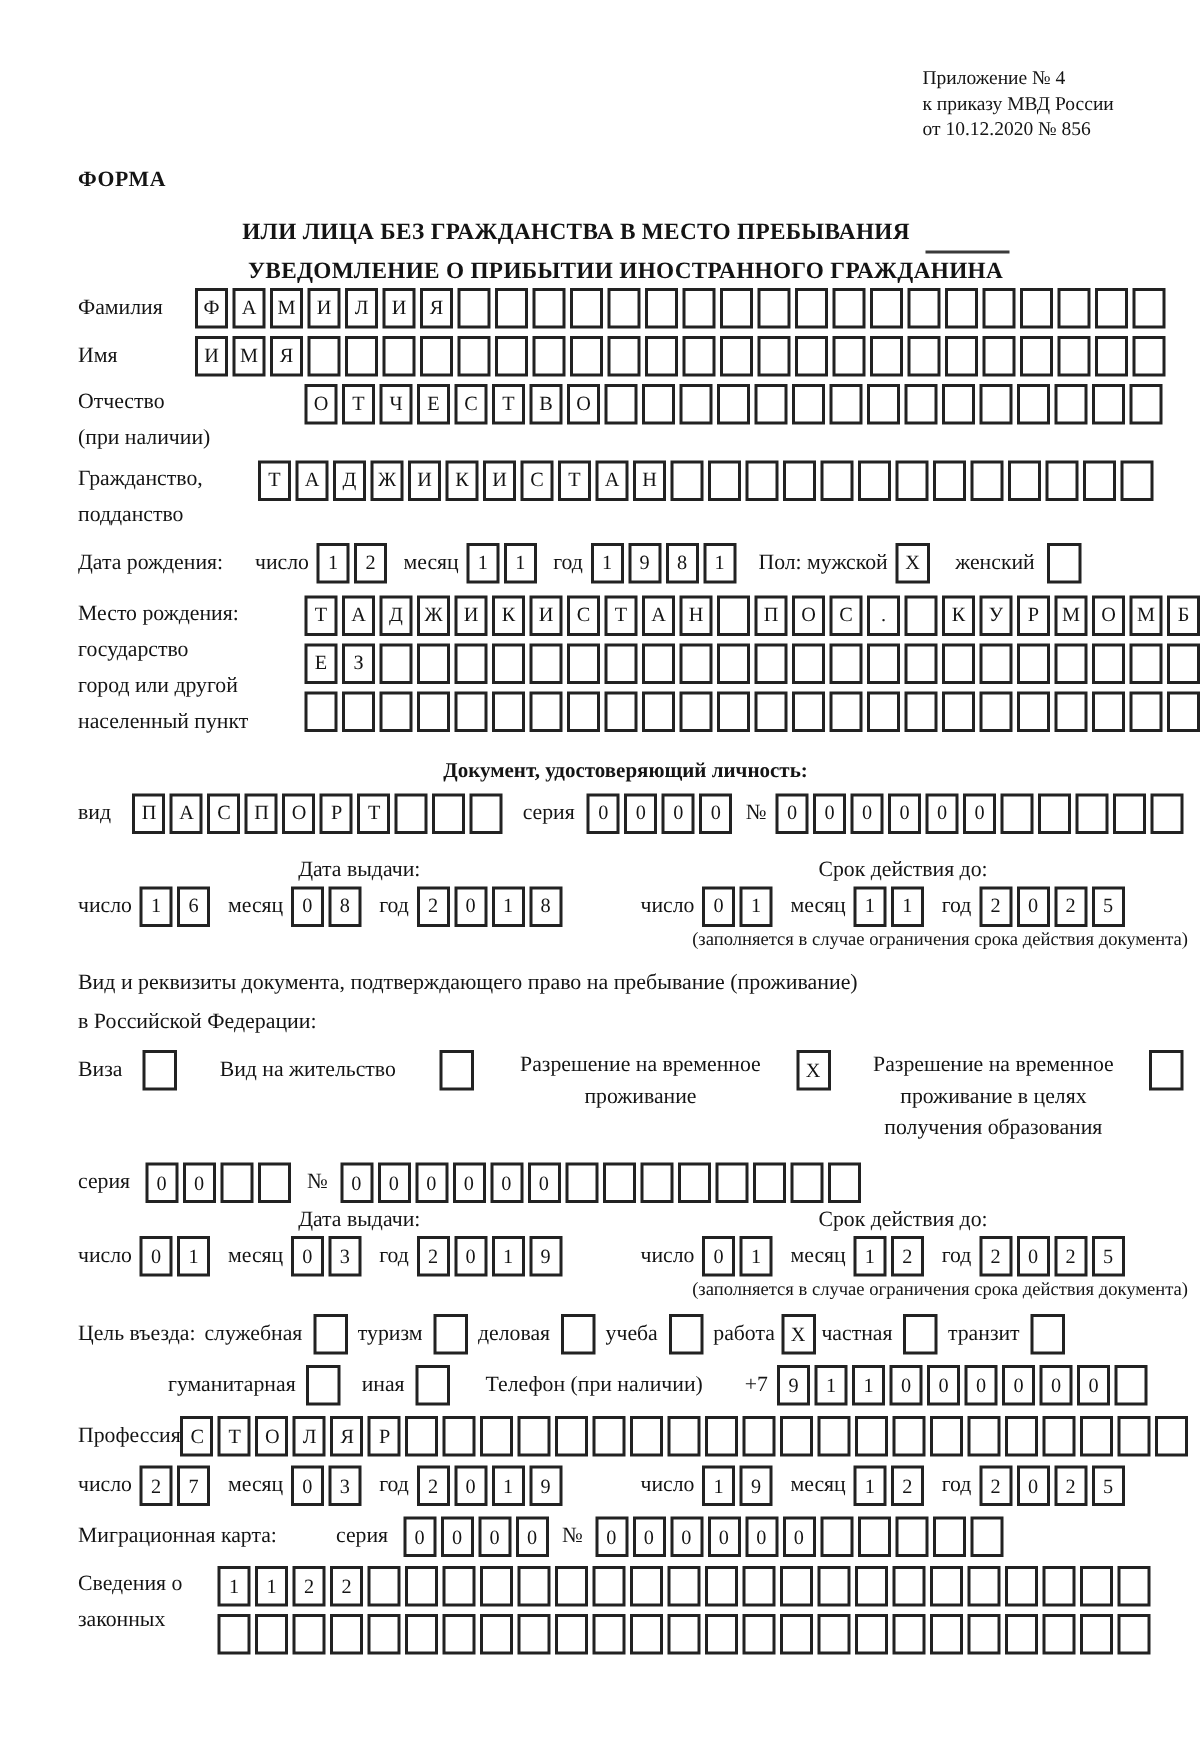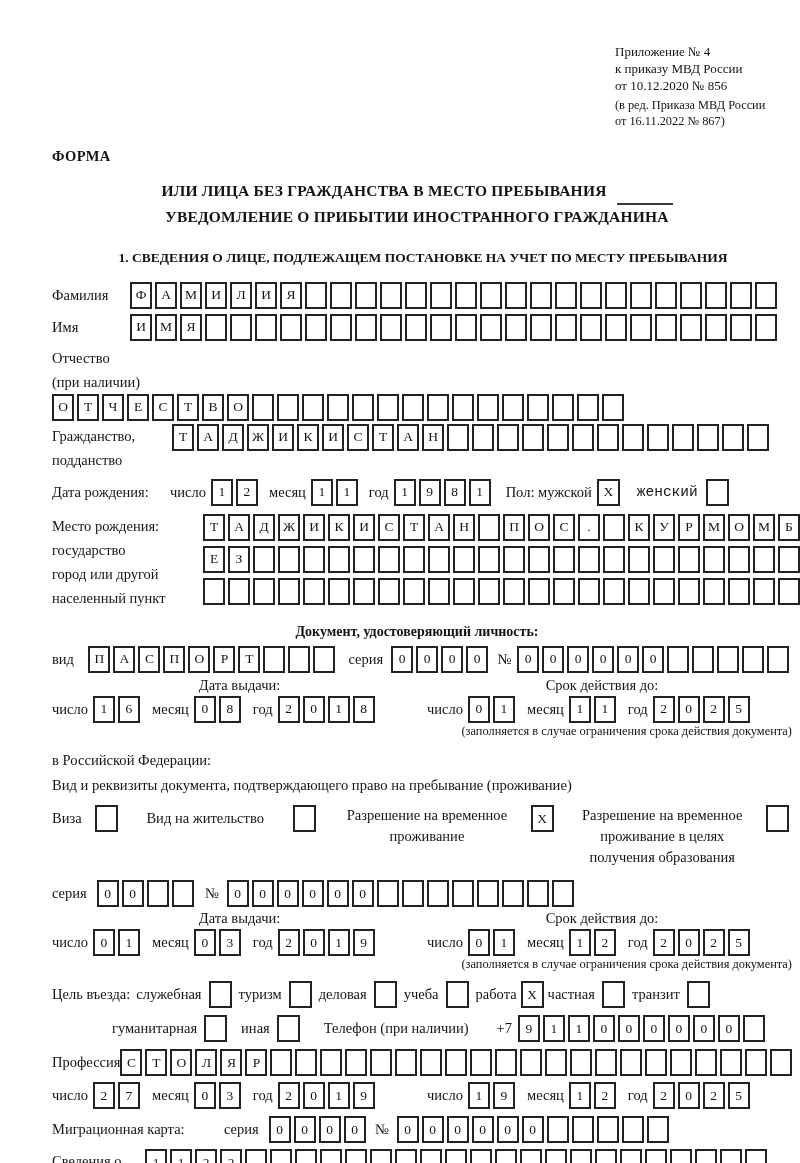--- a/index.html
+++ b/index.html
@@ -67,34 +67,29 @@
 </head>
 <body>
 
 <div class="page">
 
   <div class="appendix">
     <div>Приложение № 4</div>
     <div>к приказу МВД России</div>
     <div>от 10.12.2020 № 856</div>
   </div>
-  <div class="appendix-rev">
-    <div>(в ред. Приказа МВД России</div>
-    <div>от 16.11.2022 № 867)</div>
-  </div>
   <div class="forma">ФОРМА</div>
 
   <div class="title">
     <div>
       <span>ИЛИ ЛИЦА БЕЗ ГРАЖДАНСТВА В МЕСТО ПРЕБЫВАНИЯ</span><span class="uline">&nbsp;</span>
     </div>
     <div>УВЕДОМЛЕНИЕ О ПРИБЫТИИ ИНОСТРАННОГО ГРАЖДАНИНА</div>
   </div>
 
-  <div class="sec1">1. СВЕДЕНИЯ О ЛИЦЕ, ПОДЛЕЖАЩЕМ ПОСТАНОВКЕ НА УЧЕТ ПО МЕСТУ ПРЕБЫВАНИЯ</div>
 
   <div class="row">
     <span class="lbl w78">Фамилия</span>
     <span class="cells">
         <span class="cell">Ф</span>
         <span class="cell">А</span>
         <span class="cell">М</span>
         <span class="cell">И</span>
         <span class="cell">Л</span>
         <span class="cell">И</span>
@@ -146,21 +141,21 @@
         <span class="cell"></span>
         <span class="cell"></span>
         <span class="cell"></span>
         <span class="cell"></span>
         <span class="cell"></span>
         <span class="cell"></span>
         <span class="cell"></span>
       </span>
   </div>
 
-  <div class="row" style="margin-bottom:3px;flex-direction:column;">
+  <div class="row" style="margin-bottom:3px;">
     <div class="lblcol w151">
       <div>Отчество</div>
       <div>(при наличии)</div>
     </div>
     <span class="cells">
         <span class="cell">О</span>
         <span class="cell">Т</span>
         <span class="cell">Ч</span>
         <span class="cell">Е</span>
         <span class="cell">С</span>
@@ -232,21 +227,21 @@
       </span>
     <span class="lbl mlA mrA">год</span>
     <span class="cells">
         <span class="cell">1</span>
         <span class="cell">9</span>
         <span class="cell">8</span>
         <span class="cell">1</span>
       </span>
     <span class="lbl mlB" style="margin-right:5px;">Пол: мужской</span>
     <span class="cell cb">X</span>
-    <span class="lbl" style="margin-left:14px; margin-right:8px;font-family:Liberation Mono, monospace;">женский</span>
+    <span class="lbl" style="margin-left:14px; margin-right:8px;">женский</span>
     <span class="cell cb"></span>
   </div>
 
   <div class="row" style="margin-bottom:14px;">
     <div class="lblcol w151">
       <div>Место рождения:</div>
       <div>государство</div>
       <div>город или другой</div>
       <div>населенный пункт</div>
     </div>
@@ -327,21 +322,21 @@
           <span class="cell"></span>
           <span class="cell"></span>
           <span class="cell"></span>
           <span class="cell"></span>
         </span>
     </div>
   </div>
 
   <div class="center-b">Документ, удостоверяющий личность:</div>
 
-  <div class="row" style="margin-bottom:4px;">
+  <div class="row" style="margin-bottom:16px;">
     <span class="lbl w55">вид</span>
     <span class="cells">
         <span class="cell">П</span>
         <span class="cell">А</span>
         <span class="cell">С</span>
         <span class="cell">П</span>
         <span class="cell">О</span>
         <span class="cell">Р</span>
         <span class="cell">Т</span>
         <span class="cell"></span>
@@ -410,22 +405,22 @@
       <span class="cells">
           <span class="cell">2</span>
           <span class="cell">0</span>
           <span class="cell">2</span>
           <span class="cell">5</span>
         </span>
     </div>
   </div>
   <div class="note-right">(заполняется в случае ограничения срока действия документа)</div>
 
+  <div class="intro">Вид и реквизиты документа, подтверждающего право на пребывание (проживание)</div>
   <div class="intro">в Российской Федерации:</div>
-  <div class="intro">Вид и реквизиты документа, подтверждающего право на пребывание (проживание)</div>
 
   <div class="opts">
     <span class="lbl">Виза</span>
     <span class="cell cb" style="margin-left:4px;"></span>
     <span class="lbl" style="margin-left:16px;">Вид на жительство</span>
     <span class="cell cb" style="margin-left:20px;"></span>
     <div class="opt-multi" style="margin-left:18px;">
       <div>Разрешение на временное</div>
       <div>проживание</div>
     </div>

